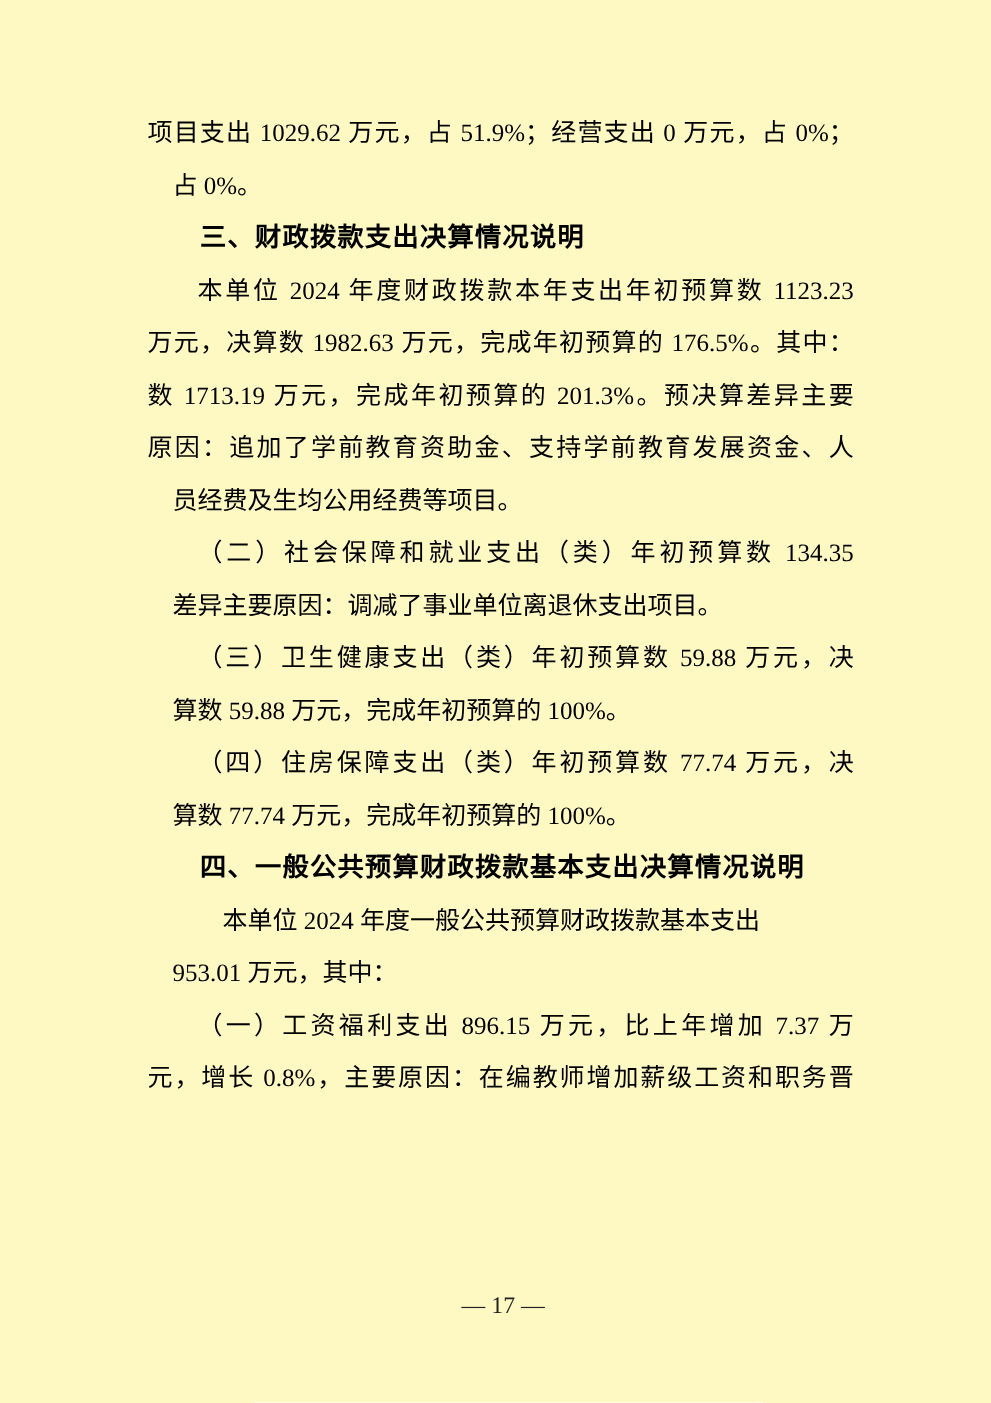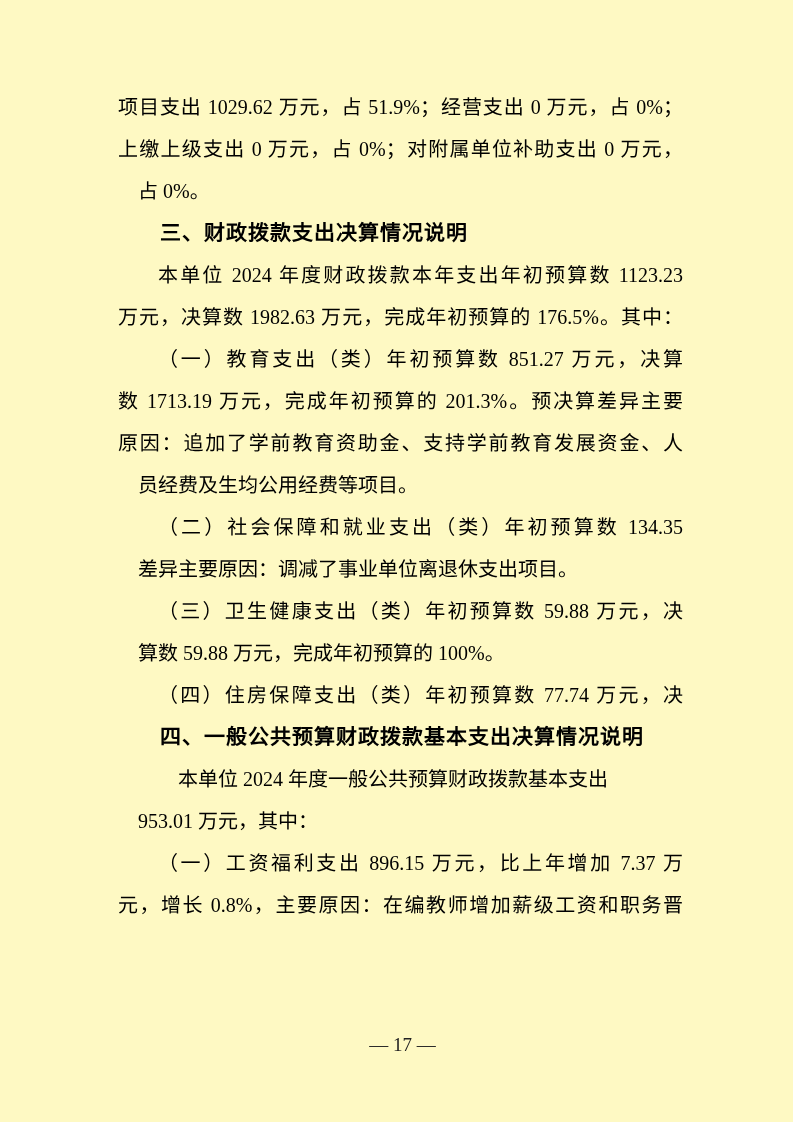--- a/index.html
+++ b/index.html
@@ -63,51 +63,50 @@
   }
 </style>
 </head>
 <body>
 
 <div class="page">
   <div class="content">
 
     <div>
       <div class="line">项目支出 1029.62 万元，占 51.9%；经营支出 0 万元，占 0%；</div>
-      <div class="line">上缴上级支出 0 万元，占 0%；对附属单位补助支出 0 万元，</div>
       <div class="line end">占 0%。</div>
     </div>
 
     <div>
       <div class="heading">三、财政拨款支出决算情况说明</div>
 
       <div>
         <div class="line indent">本单位 2024 年度财政拨款本年支出年初预算数 1123.23</div>
         <div class="line">万元，决算数 1982.63 万元，完成年初预算的 176.5%。其中：</div>
       </div>
 
       <div>
-        <div class="line indent">（一）教育支出（类）年初预算数 851.27 万元，决算</div>
         <div class="line">数 1713.19 万元，完成年初预算的 201.3%。预决算差异主要</div>
         <div class="line">原因：追加了学前教育资助金、支持学前教育发展资金、人</div>
         <div class="line end">员经费及生均公用经费等项目。</div>
       </div>
 
       <div>
         <div class="line indent">（二）社会保障和就业支出（类）年初预算数 134.35</div>
         <div class="line end">差异主要原因：调减了事业单位离退休支出项目。</div>
       </div>
 
       <div>
         <div class="line indent">（三）卫生健康支出（类）年初预算数 59.88 万元，决</div>
         <div class="line end">算数 59.88 万元，完成年初预算的 100%。</div>
       </div>
 
       <div>
         <div class="line indent">（四）住房保障支出（类）年初预算数 77.74 万元，决</div>
+        <div class="line end">算数 77.74 万元，完成年初预算的 100%。</div>
       </div>
     </div>
 
     <div>
       <div class="heading">四、一般公共预算财政拨款基本支出决算情况说明</div>
 
       <div>
         <div class="line end indent">本单位 2024 年度一般公共预算财政拨款基本支出</div>
         <div class="line end">953.01 万元，其中：</div>
       </div>

